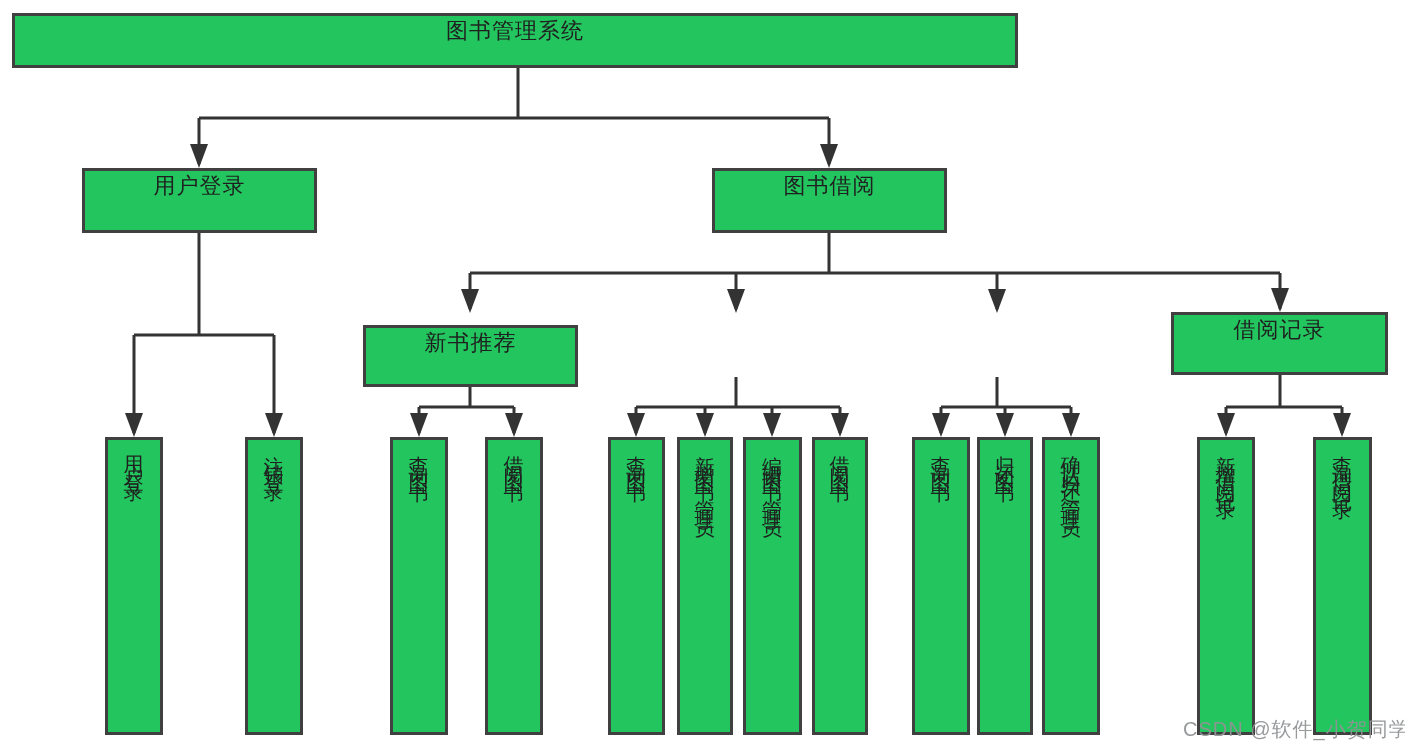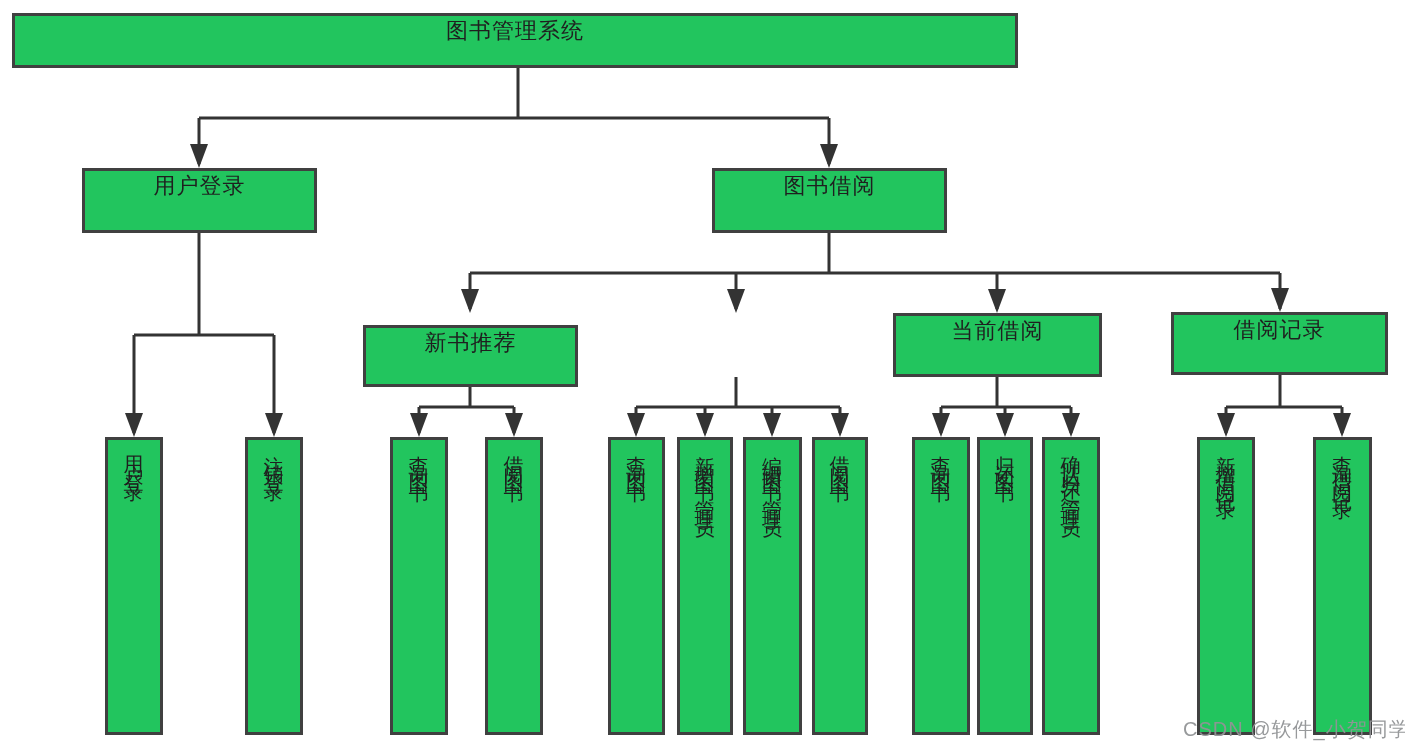--- a/index.html
+++ b/index.html
@@ -112,23 +112,20 @@
   <div class="node hbox" style="left:82px; top:168px; width:235px; height:65px;">
     <span>用户登录</span>
   </div>
   <div class="node hbox" style="left:712px; top:168px; width:235px; height:65px;">
     <span>图书借阅</span>
   </div>
 
   <div class="node hbox" style="left:363px; top:313px; width:215px; height:62px;margin-top:12px;">
     <span>新书推荐</span>
   </div>
-  <div class="node hbox" style="left:893px; top:313px; width:209px; height:64px;">
-    <span>当前借阅</span>
-  </div>
   <div class="node hbox" style="left:1171px; top:312px; width:217px; height:63px;">
     <span>借阅记录</span>
   </div>
 
   <div class="node vbox" style="left:105px; top:437px; width:58px; height:298px;">
     <span>用户登录</span>
   </div>
   <div class="node vbox" style="left:245px; top:437px; width:58px; height:298px;">
     <span>注销登录</span>
   </div>

